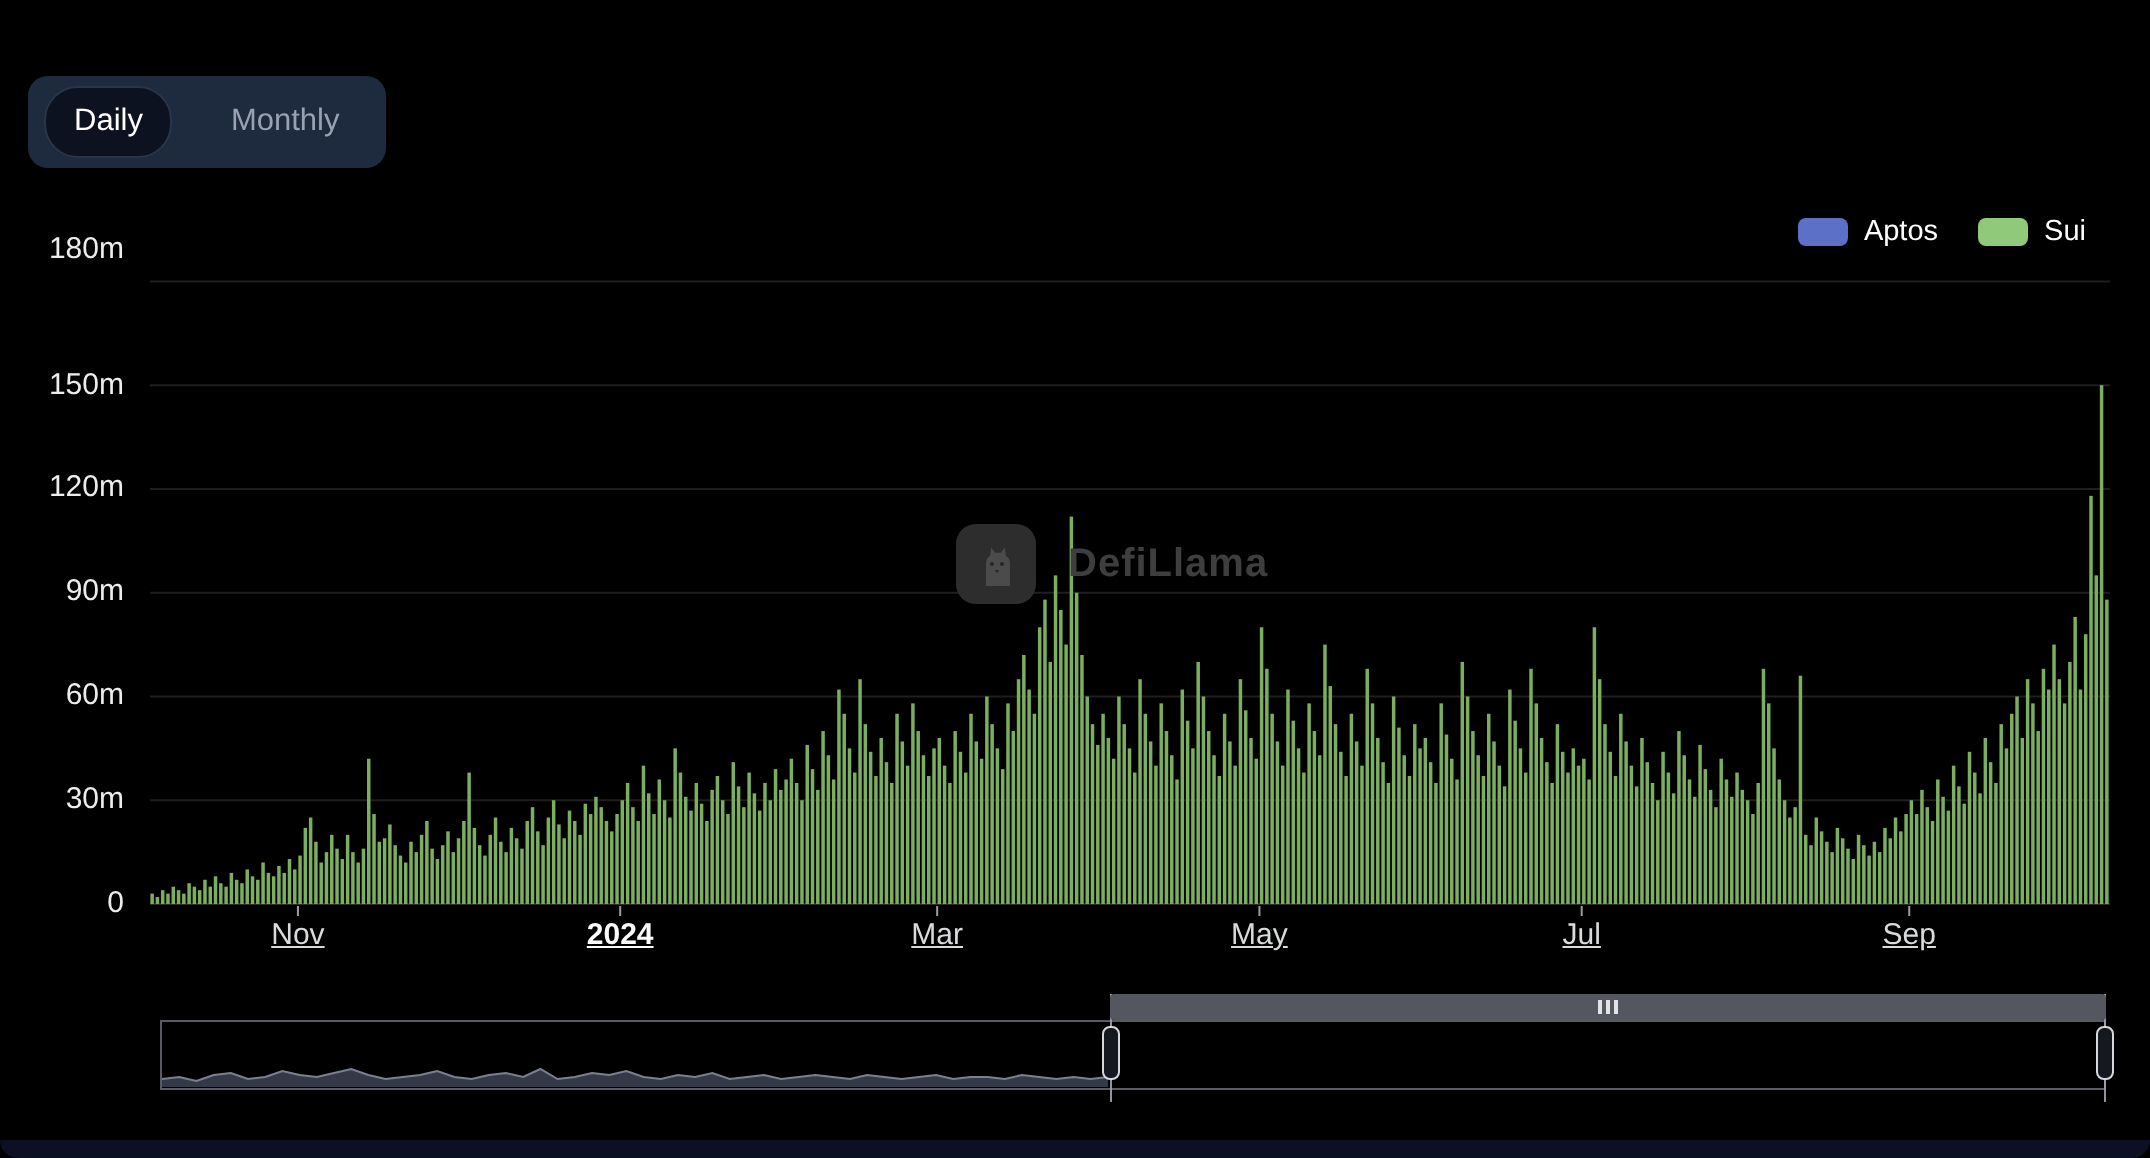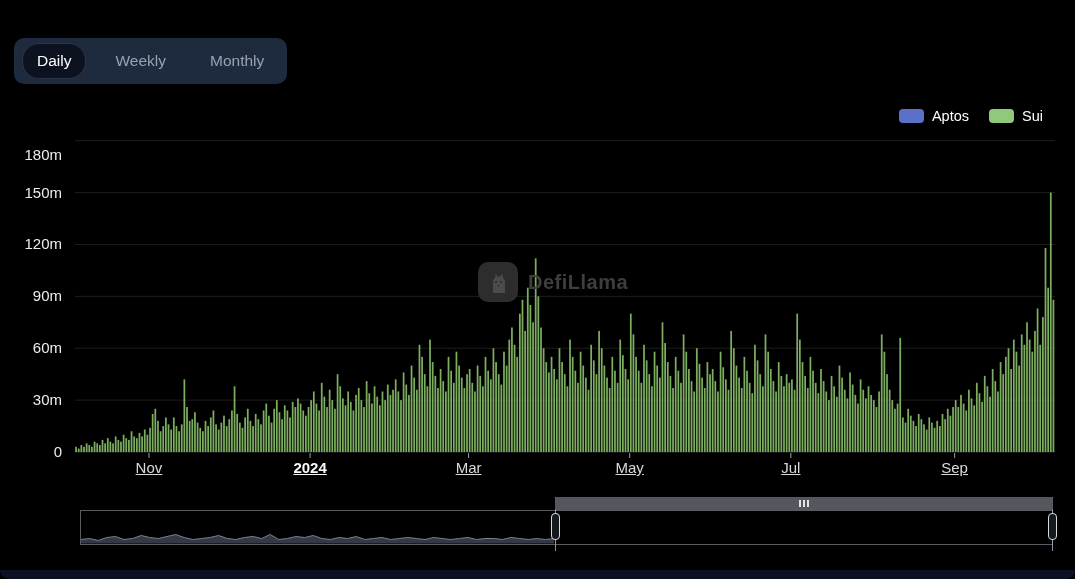--- a/index.html
+++ b/index.html
@@ -18,21 +18,21 @@
   .legend-item{display:flex;align-items:center;gap:8px;cursor:pointer;}
   .legend-swatch{width:25px;height:14px;border-radius:4px;}
   .legend-label{color:#fff;font-size:14.5px;}
 
   
   .ylab{position:absolute;left:0;width:62px;text-align:right;font-size:15px;color:#ececec;line-height:20px;}
   .xlab{position:absolute;top:459px;width:84px;text-align:center;font-size:15px;color:#d9dadc;text-decoration:underline;}
   .xlab.bold{font-weight:bold;color:#fafafa;}
 
   
-  .watermark{position:absolute;left:478px;top:262px;display:flex;align-items:center;gap:10px;
+  .watermark{position:absolute;left:478px;top:262px;display:flex;align-items:center;gap:16px;
              pointer-events:none;}
   .wm-logo{width:40px;height:40px;border-radius:10px;background:#2d2d2d;display:flex;
            align-items:center;justify-content:center;}
   .wm-text{font-size:20px;font-weight:bold;color:#3e3e3e;letter-spacing:.5px;}
 
   
   .dz-line{position:absolute;top:497px;width:1px;height:54px;background:#8f959c;}
   .dz-window{position:absolute;left:555px;top:497px;width:498px;height:13px;background:#54575d;
              border-radius:2px;display:flex;align-items:center;justify-content:center;gap:2.5px;cursor:grab;}
   .dz-grip-bar{width:1.5px;height:7px;background:#e3e3e3;}
@@ -47,21 +47,20 @@
   svg{display:block;}
   #chart-canvas{position:absolute;left:0;top:0;}
 </style>
 </head>
 <body>
 
 <div id="stage">
 
   <div class="tabbar" id="tabbar">
       <button class="tab active" style="font-family: inherit;">Daily</button>
-      <button class="tab" style="font-family: inherit;">Weekly</button>
       <button class="tab" style="font-family: inherit;">Monthly</button>
     </div>
 
   <div class="legend" id="legend">
       <div class="legend-item">
         <span class="legend-swatch" style="background: rgb(92, 112, 200);"></span>
         <span class="legend-label">Aptos</span>
       </div>
       <div class="legend-item">
         <span class="legend-swatch" style="background: rgb(144, 201, 122);"></span>
@@ -466,21 +465,21 @@
       </g>
     </svg>
 
   <div id="ylabels">
       <div class="ylab" style="top: 442px;">0</div>
       <div class="ylab" style="top: 390.117px;">30m</div>
       <div class="ylab" style="top: 338.233px;">60m</div>
       <div class="ylab" style="top: 286.35px;">90m</div>
       <div class="ylab" style="top: 234.467px;">120m</div>
       <div class="ylab" style="top: 182.583px;">150m</div>
-      <div class="ylab" style="top: 145px;">180m</div>
+      <div class="ylab" style="top: 115px;">180m</div>
     </div>
 
   <div id="xlabels">
       <div class="xlab" style="left: 106.962px;">Nov</div>
       <div class="xlab bold" style="left: 268.094px; text-align: center;">2024</div>
       <div class="xlab" style="left: 426.585px;">Mar</div>
       <div class="xlab" style="left: 587.717px;">May</div>
       <div class="xlab" style="left: 748.849px;">Jul</div>
       <div class="xlab" style="left: 912.623px;">Sep</div>
     </div>

